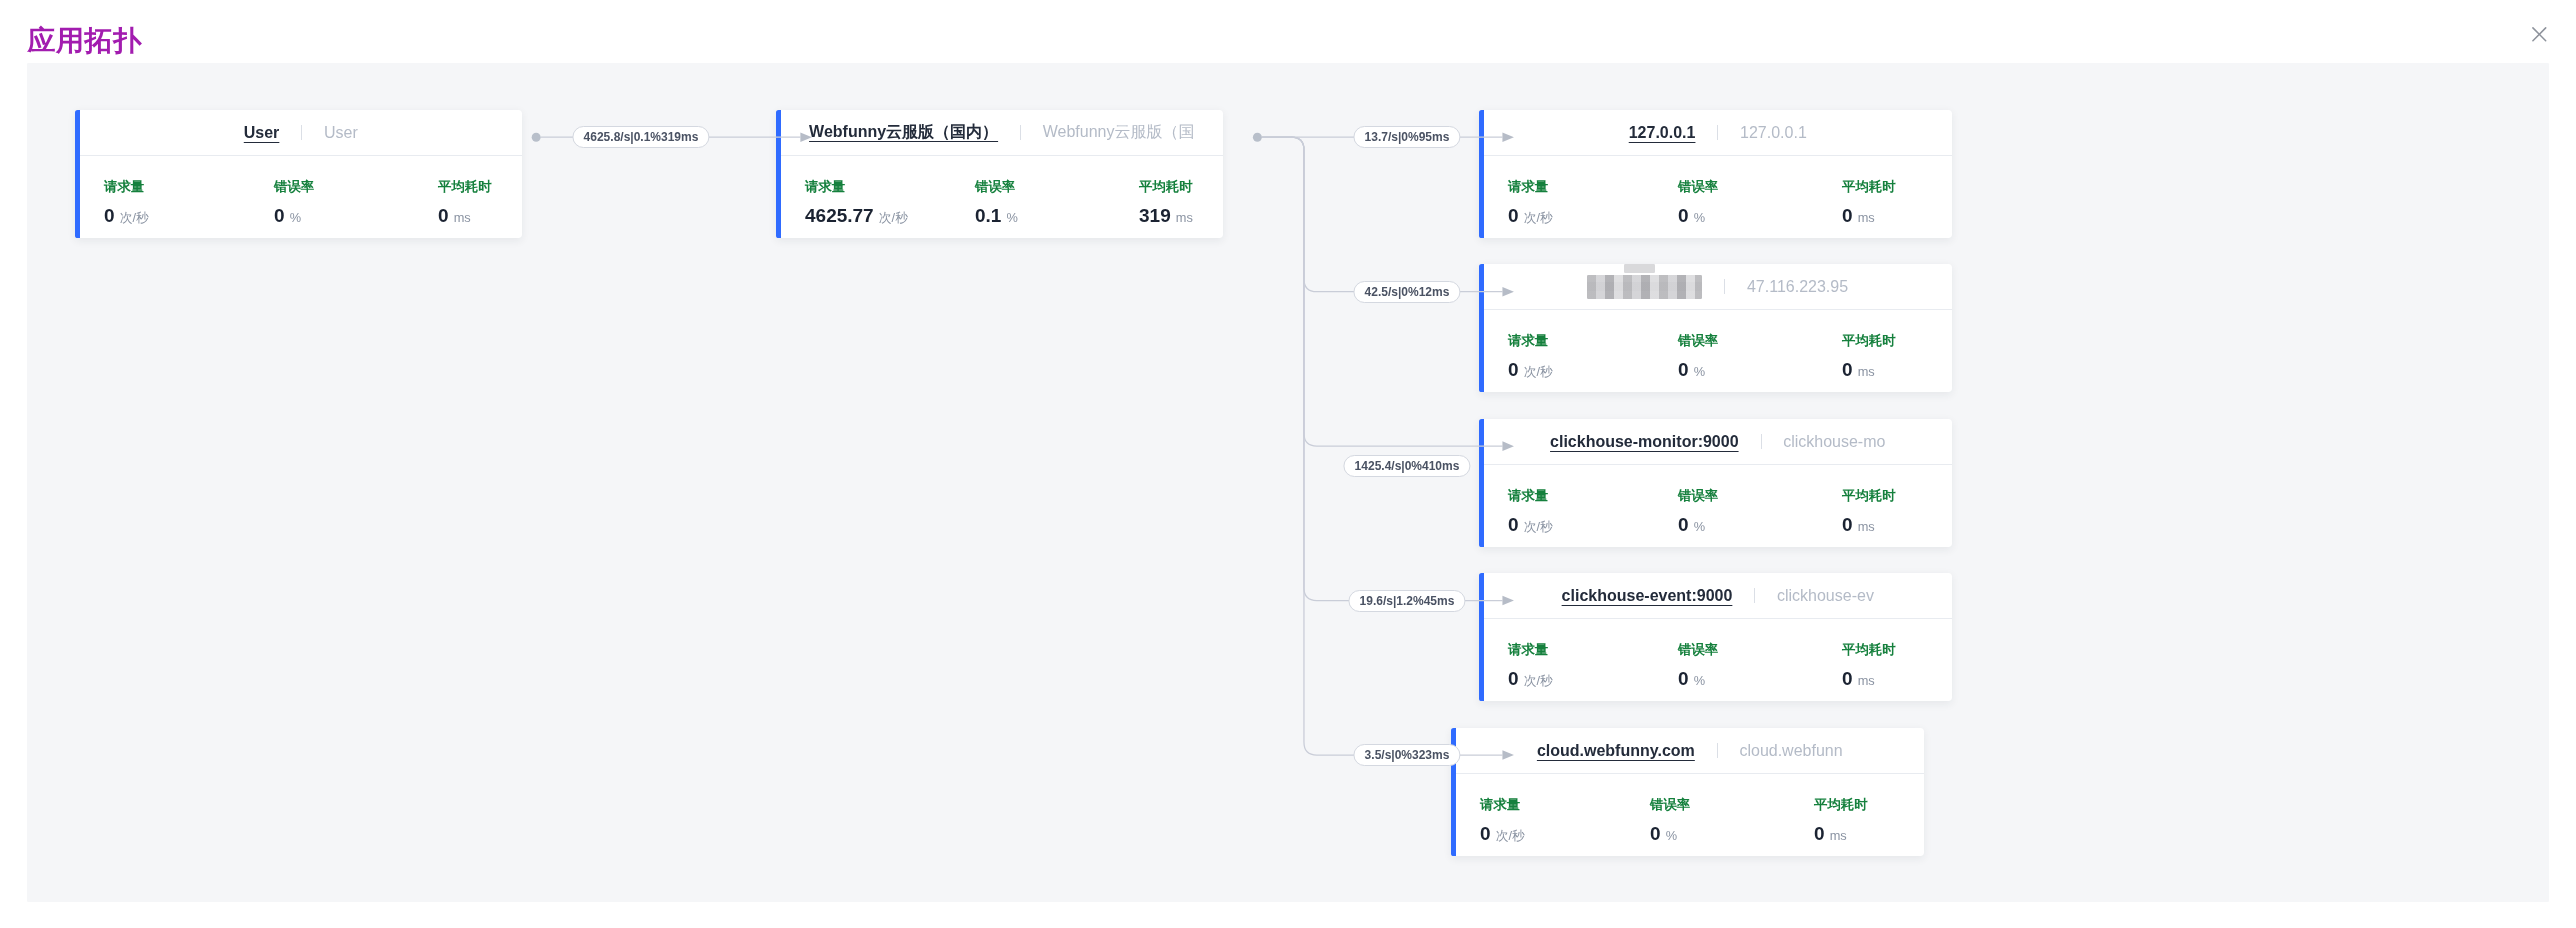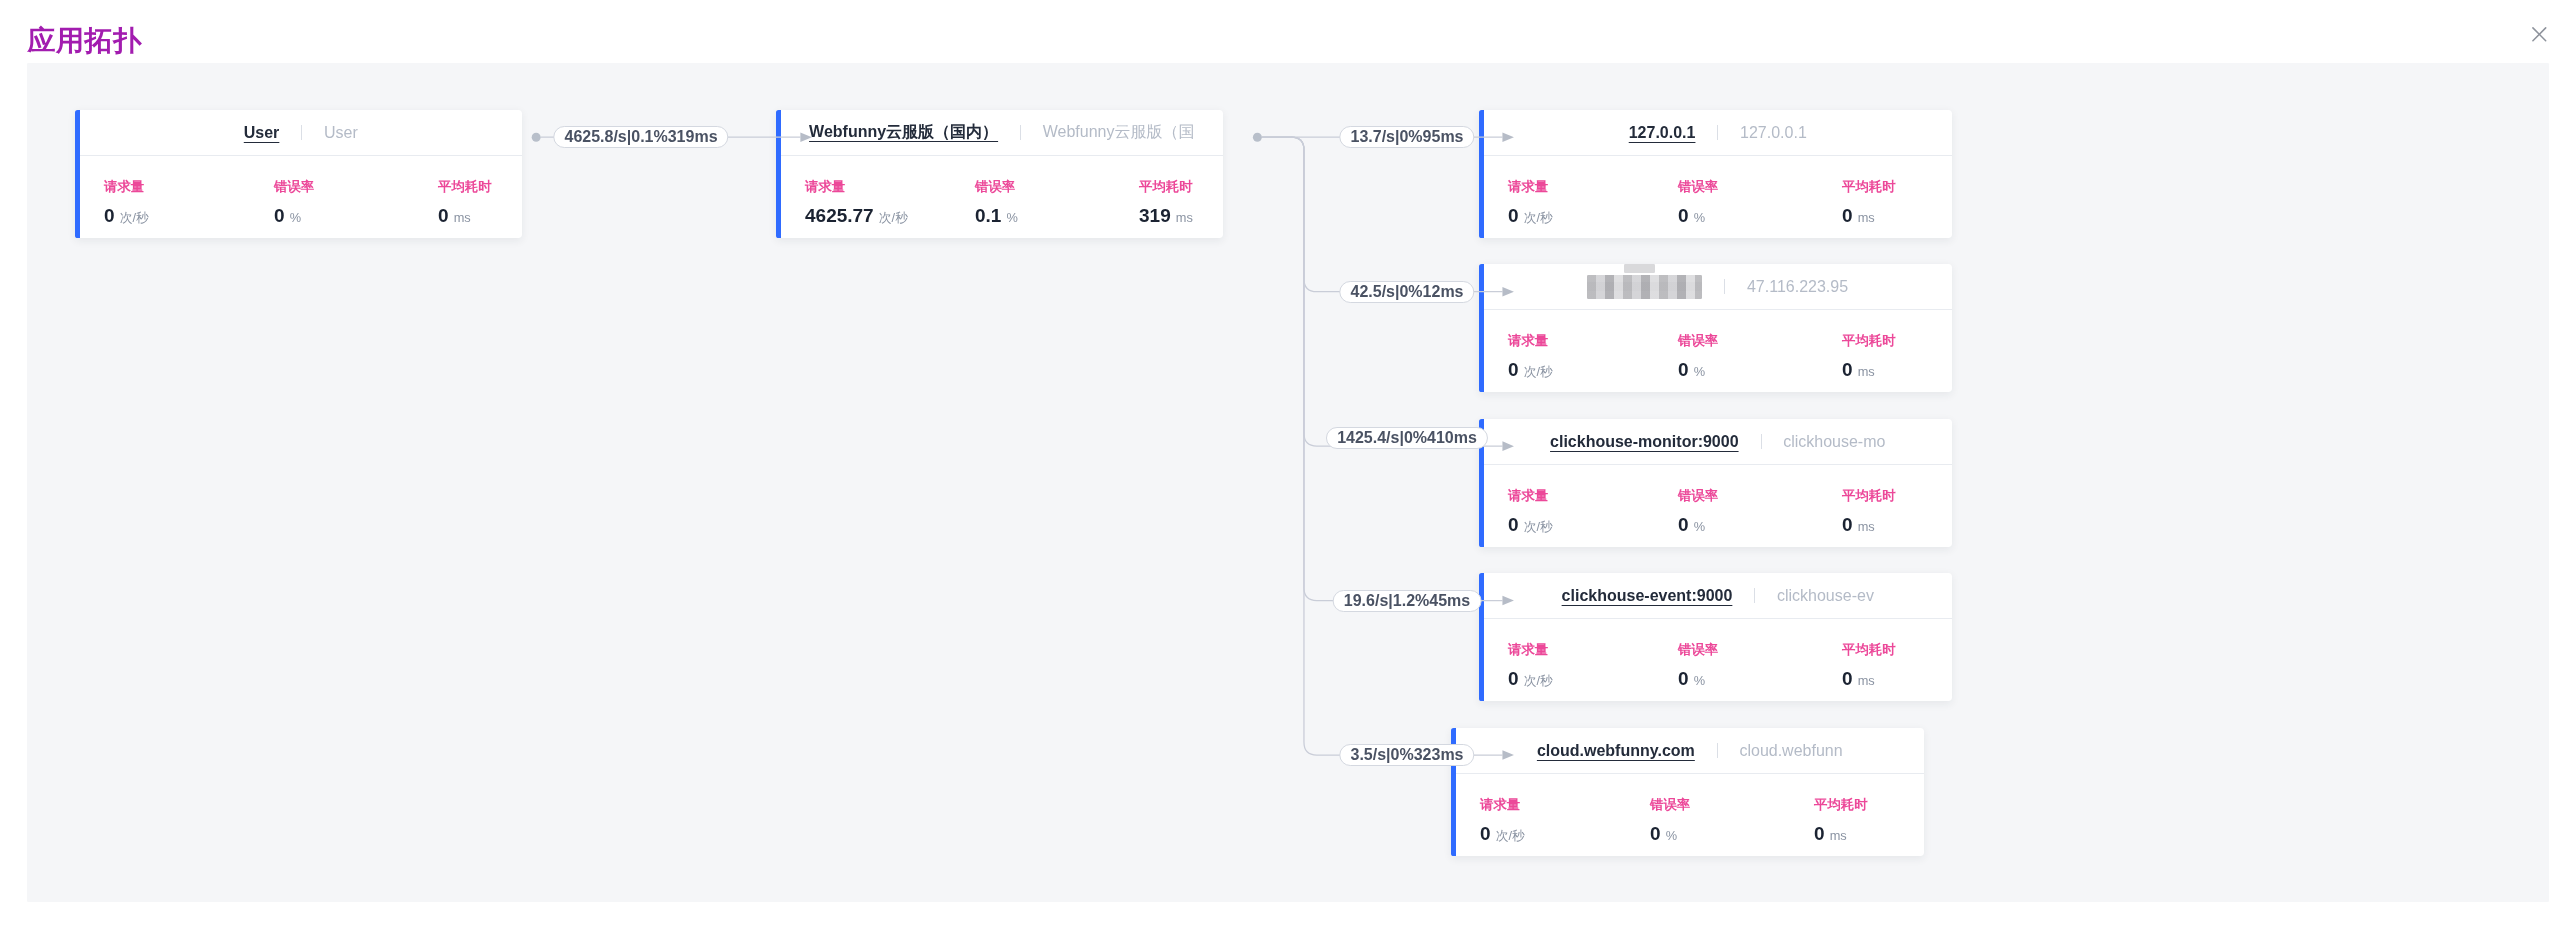--- a/index.html
+++ b/index.html
@@ -40,45 +40,45 @@
   .pname{
     font-size:16px;font-weight:700;color:#232b3a;text-decoration:underline;
     text-underline-offset:3.8px;text-decoration-thickness:1.3px;white-space:nowrap;
   }
   .psep{width:0.6px;height:15.3px;background:#dbdfe6;flex:0 0 0.6px;}
   .psec{font-size:16px;font-weight:400;color:#b4bbc7;white-space:nowrap;}
   .metrics{
     display:grid;grid-template-columns:170px 164px auto;
     padding:22px 12.8px 0 29px;box-sizing:border-box;
   }
-  .mlab{font-size:13.4px;font-weight:600;color:#ec4899;}
+  .mlab{font-size:13.4px;font-weight:600;color:#15803d;}
   .mval{display:flex;align-items:baseline;gap:5.1px;margin-top:9px;}
   .num{font-size:19px;font-weight:700;color:#1b2332;}
   .unit{font-size:12.8px;font-weight:400;color:#8a93a2;}
   
   .censored{
     position:relative;width:115px;height:24px;border-radius:1.3px;
     background:
       repeating-linear-gradient(90deg,rgba(185,185,188,.85) 0 9px,rgba(214,214,217,.85) 9px 18px,rgba(172,172,176,.85) 18px 27px,rgba(224,224,226,.85) 27px 36px),
       repeating-linear-gradient(0deg,#cfcfd2 0 8.3px,#bdbdc1 8.3px 16.6px,#d9d9db 16.6px 24px);
     filter:blur(0.6px);
   }
   .censored::after{
     content:"";position:absolute;left:37px;top:-10.2px;width:31px;height:9px;
     background:#d9d9db;border-radius:1.3px;
   }
   
   .pill{
     position:absolute;transform:translate(-50%,-50%);z-index:4;
     background:#ffffff;border:1.3px solid #d4d8e0;border-radius:11.5px;
     height:22px;line-height:20.4px;padding:0 10.2px;box-sizing:border-box;
-    font-size:16px;font-weight:700;color:#4a5263;white-space:nowrap;
+    font-size:12px;font-weight:700;color:#4a5263;white-space:nowrap;
   }
   .px-left{left:641px;} .px-right{left:1407px;}
-  .py-r1{top:137px;} .py-r2{top:292px;} .py-r3{top:438px;} .py-r4{top:601px;} .py-r5{top:755px;}
+  .py-r1{top:137px;} .py-r2{top:292px;} .py-r3{top:466px;} .py-r4{top:601px;} .py-r5{top:755px;}
   
   #n-user{left:75px;top:110px;}
   #n-app{left:776px;top:110px;}
   #n-r1{left:1479px;top:110px;}
   #n-r2{left:1479px;top:264px;}
   #n-r3{left:1479px;top:419px;}
   #n-r4{left:1479px;top:573px;}
   #n-r5{left:1451px;top:728px;}
 </style>
 </head>

